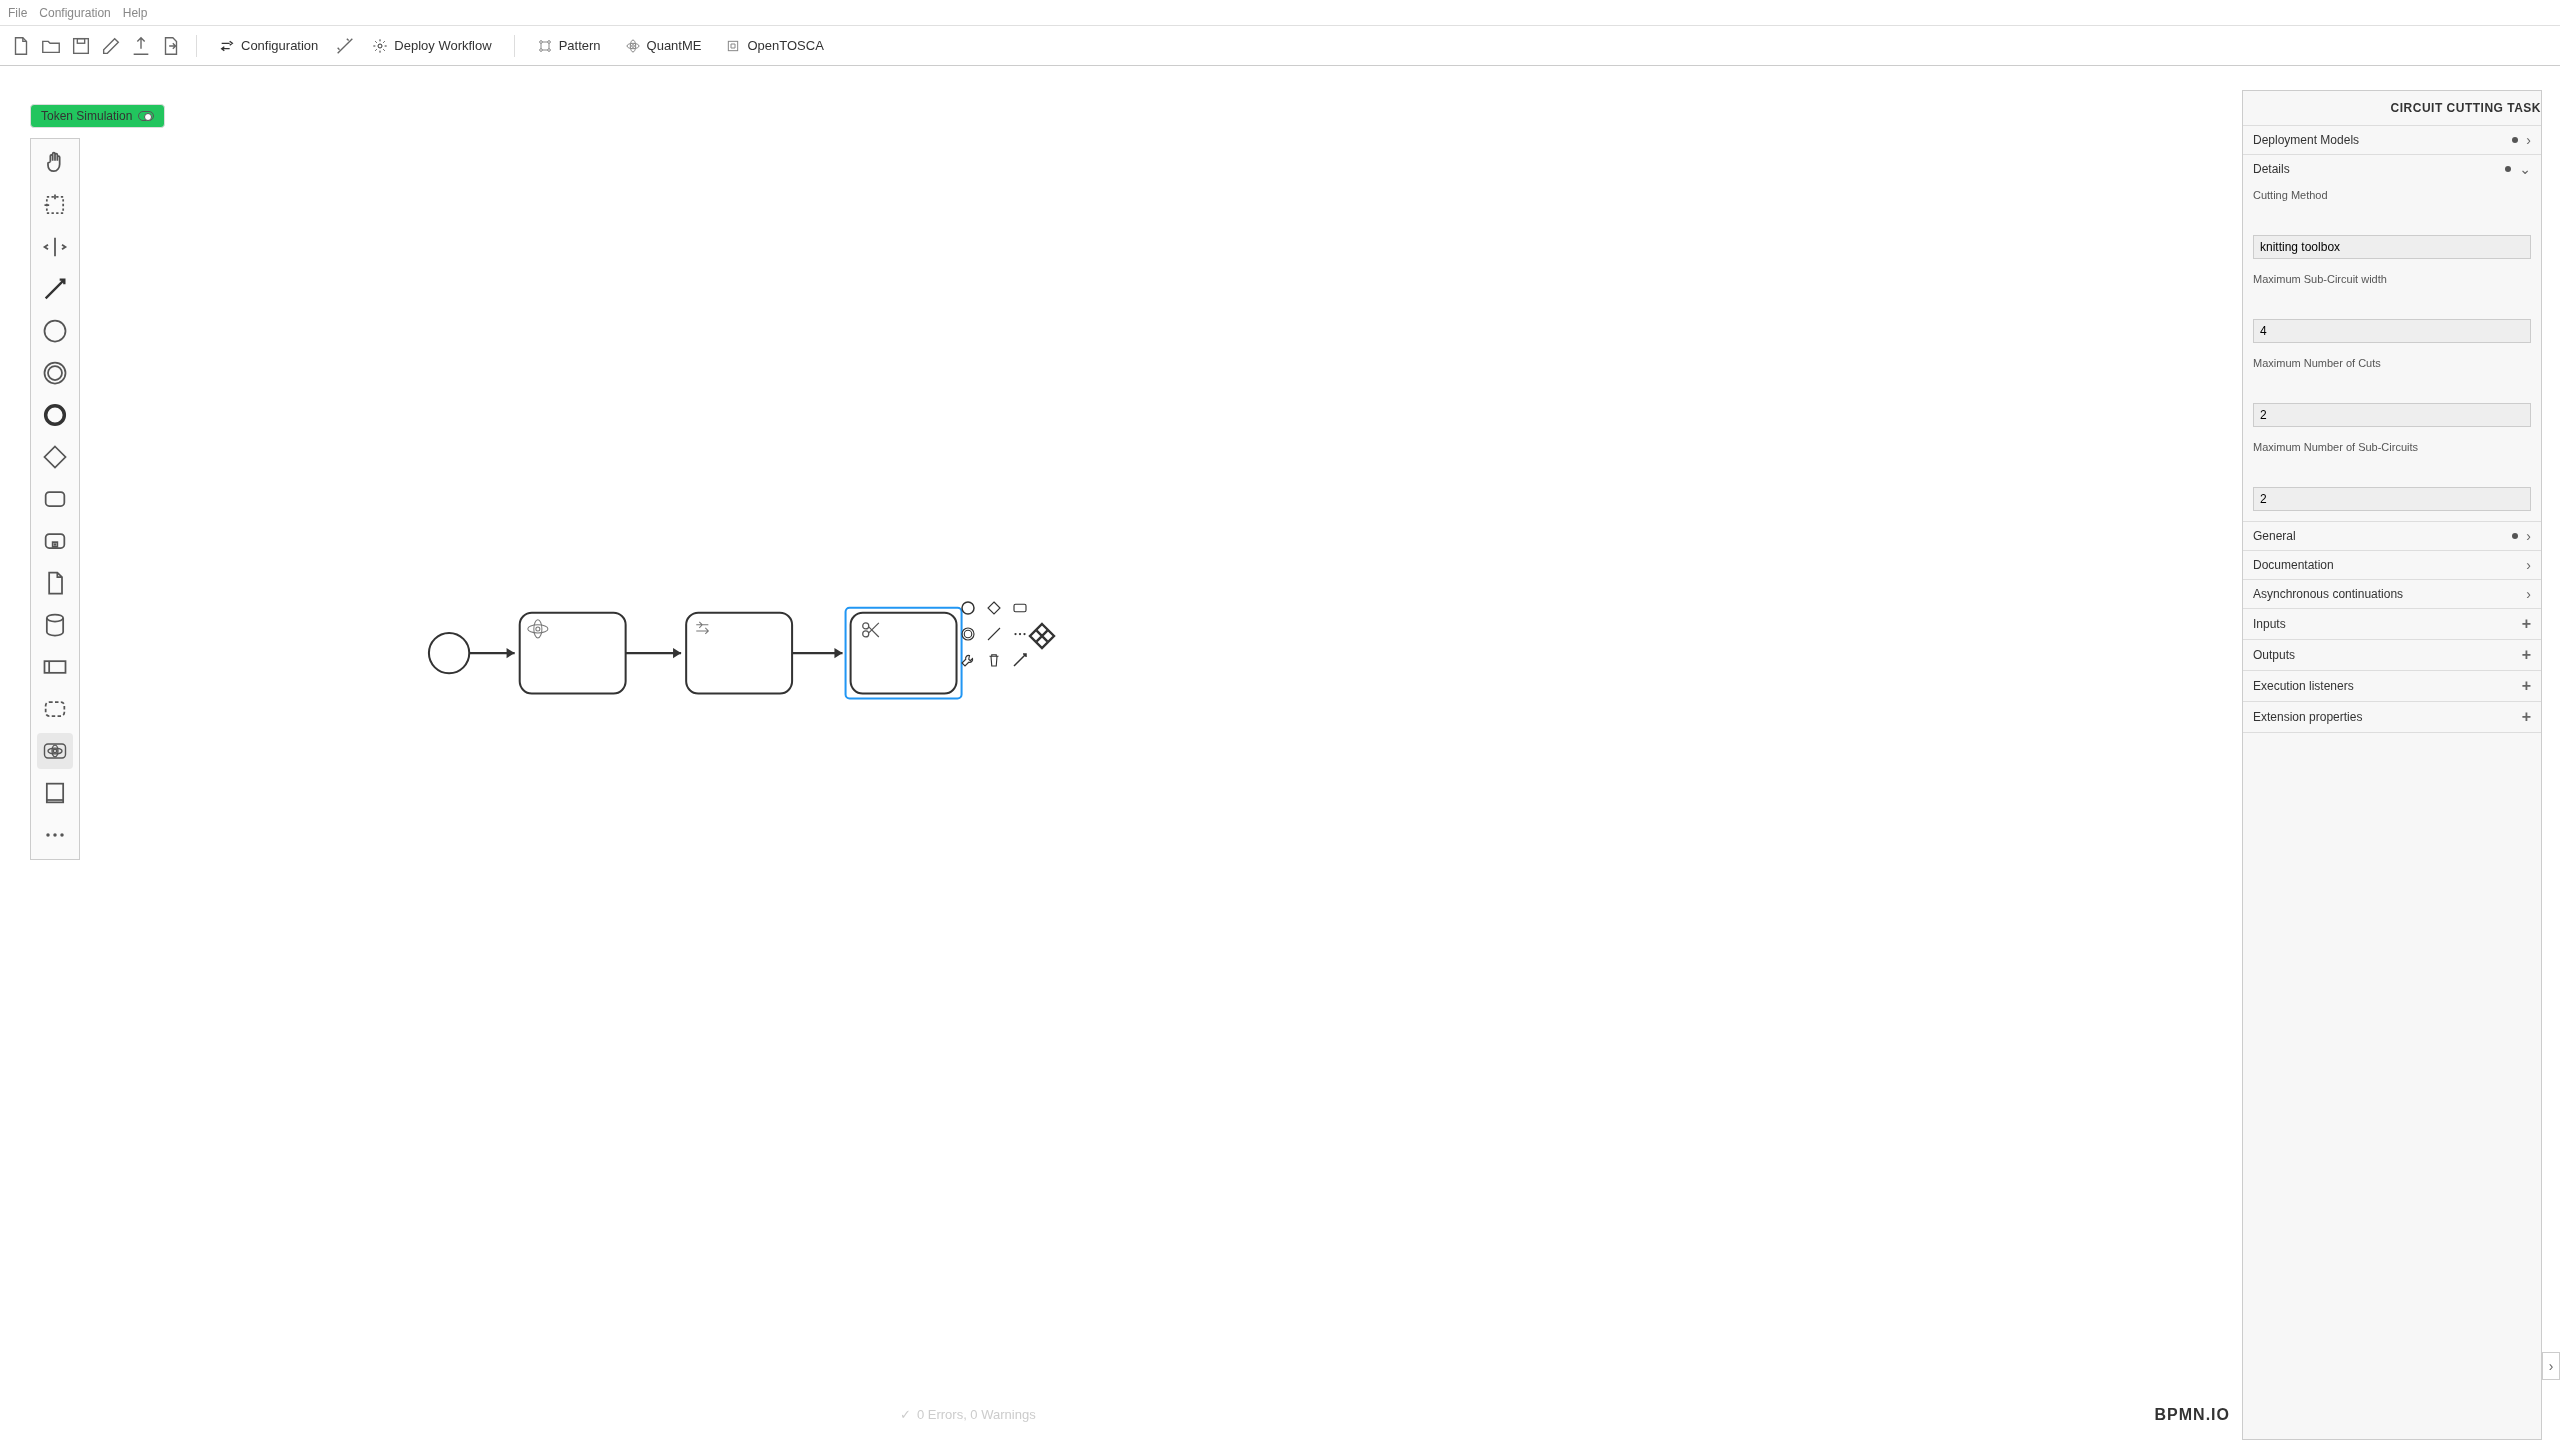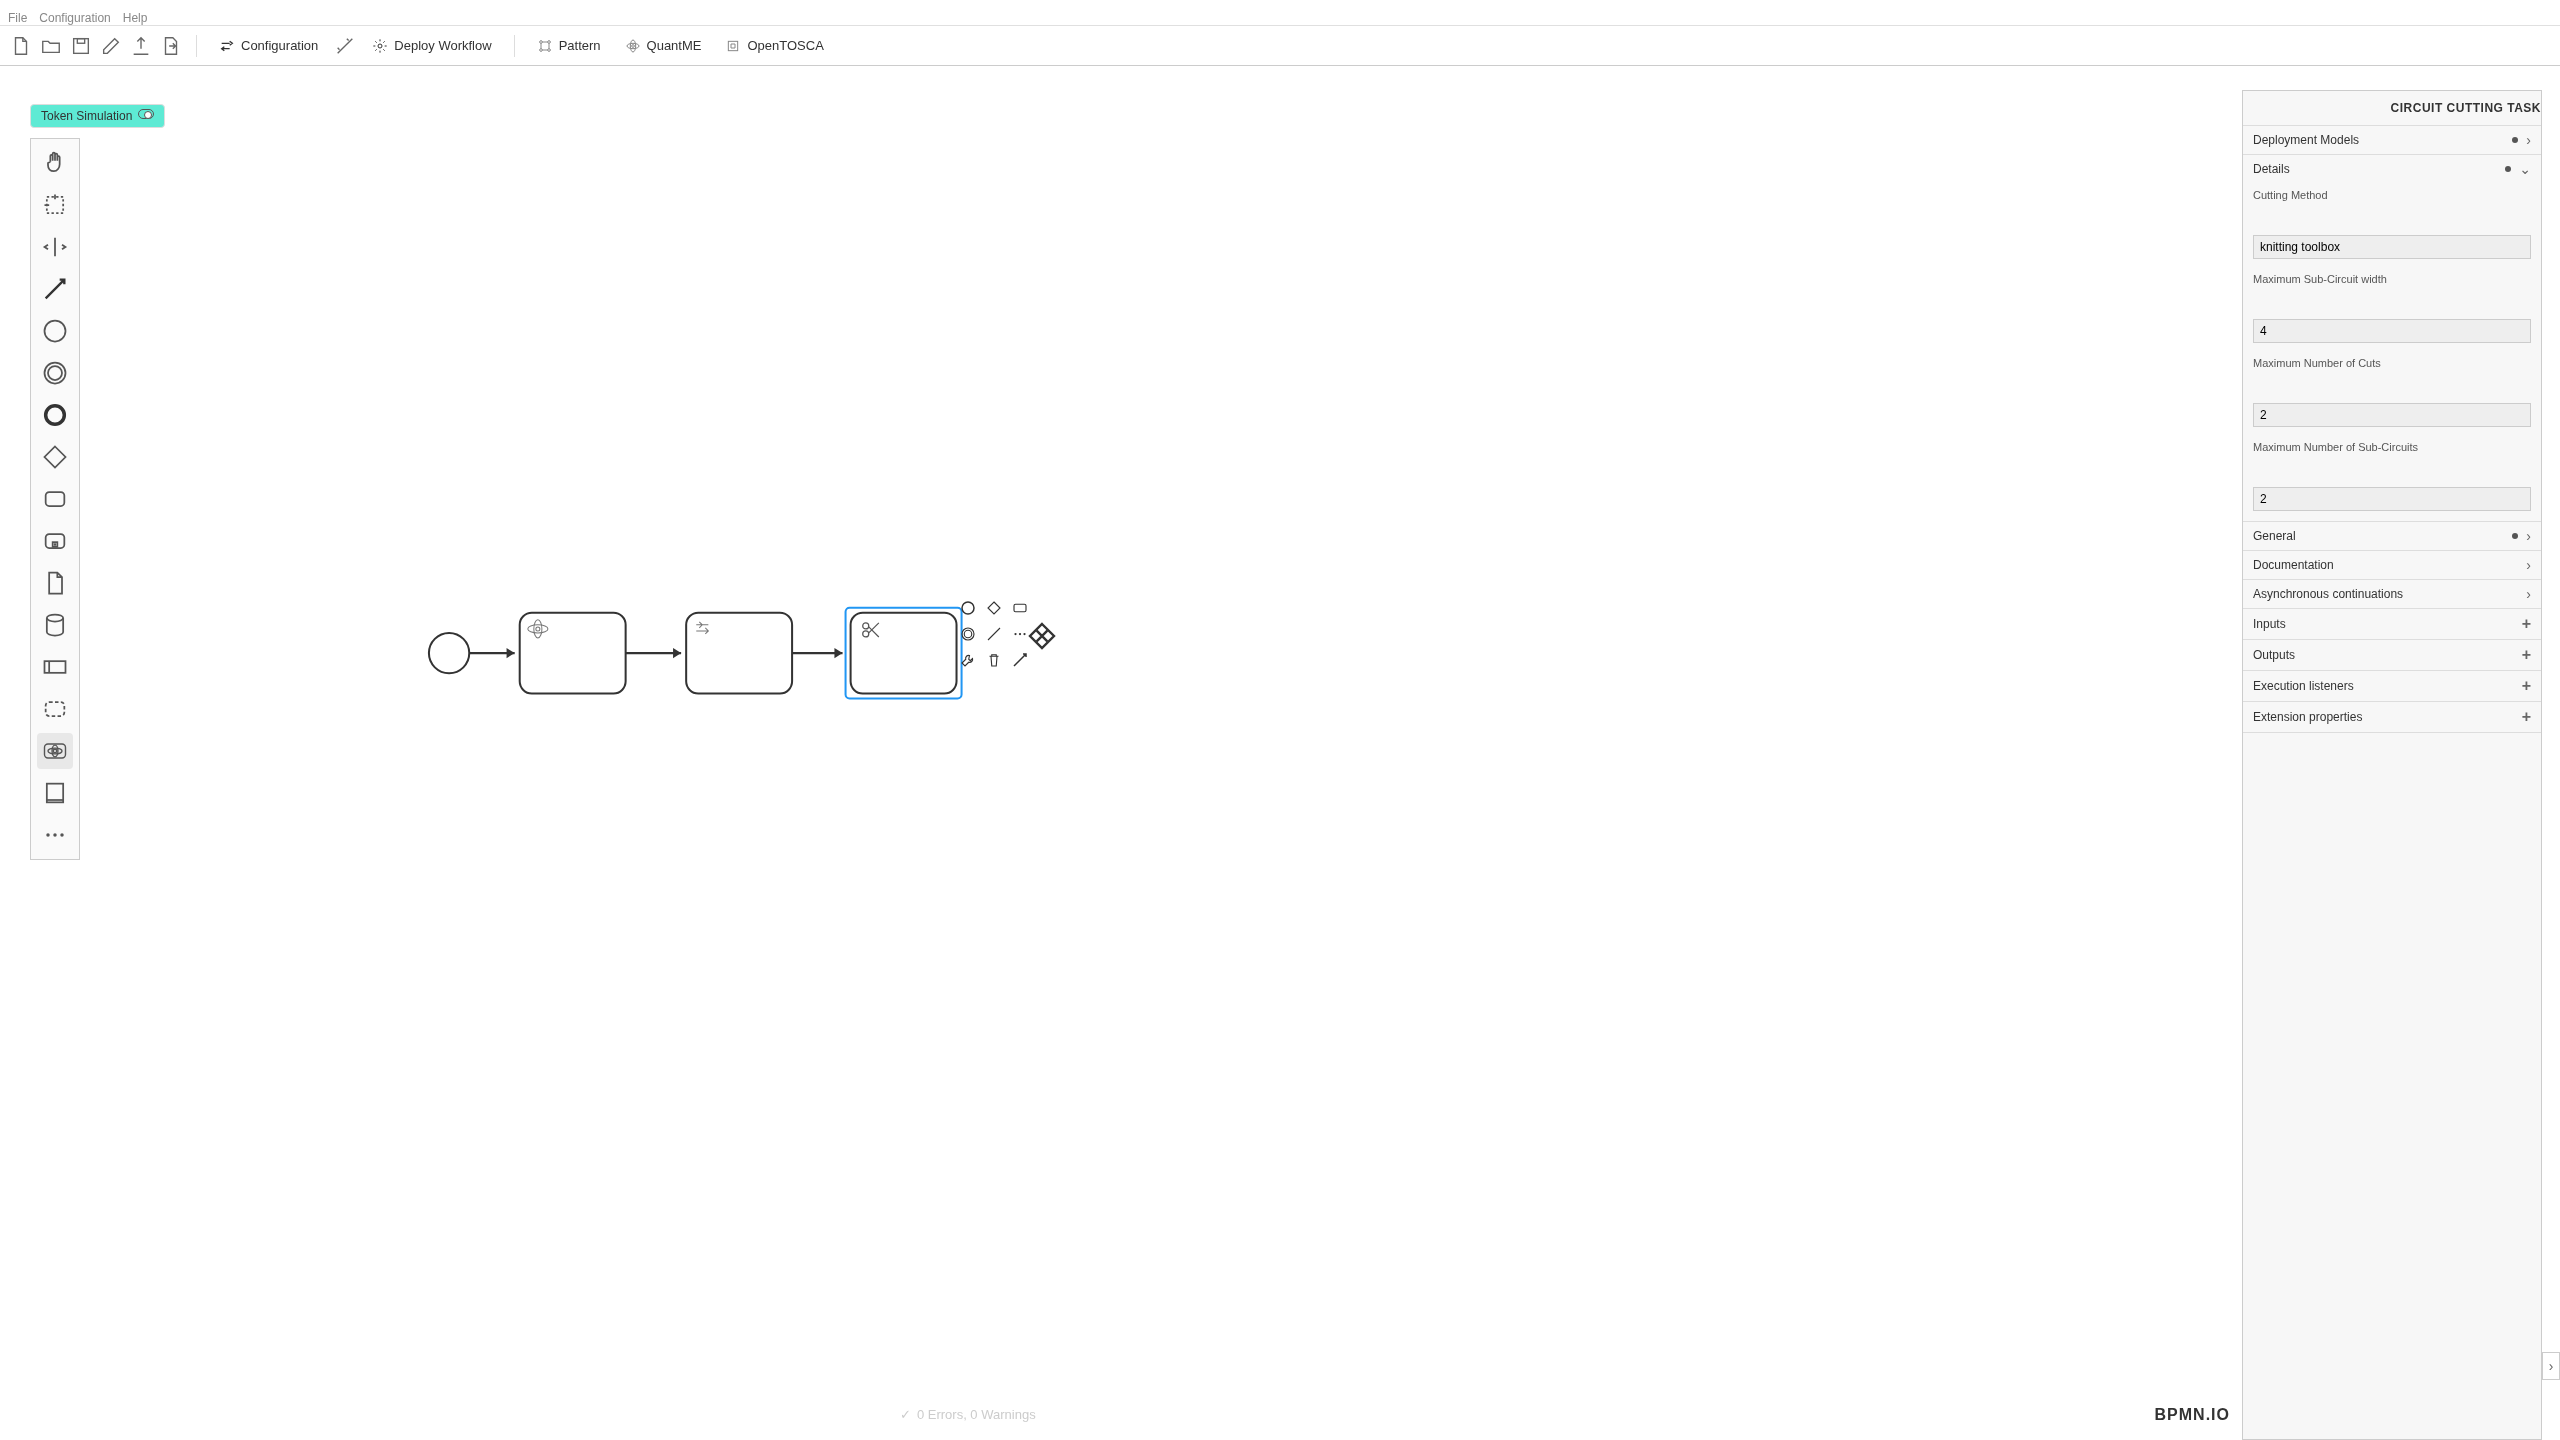--- a/index.html
+++ b/index.html
@@ -1,30 +1,30 @@
 <!DOCTYPE html>
 <html><head>
 <meta charset="utf-8">
 <style>
 * { box-sizing: border-box; margin: 0; padding: 0; }
 body { font-family: Arial, sans-serif; font-size: 12px; color: #333; background: #fff; width: 2560px; height: 1440px; overflow: hidden; position: relative; }
 
 
-.menubar { display: flex; align-items: flex-end; height: 26px; padding: 0 8px; border-bottom: 1px solid #e0e0e0; gap: 12px; }
+.menubar { display: flex; align-items: center; height: 26px; padding: 0 8px; border-bottom: 1px solid #e0e0e0; gap: 12px; }
 .menubar span { color: #888; cursor: pointer; }
 
 
 .toolbar { display: flex; align-items: center; height: 40px; padding: 0 10px; border-bottom: 1px solid #ccc; gap: 8px; }
 .tb-icon { width: 22px; height: 22px; display: inline-flex; align-items: center; justify-content: center; cursor: pointer; color: #666; }
 .tb-sep { width: 1px; height: 22px; background: #ddd; margin: 0 6px; }
 .tb-btn { display: inline-flex; align-items: center; gap: 6px; padding: 4px 8px; cursor: pointer; font-size: 13px; color: #333; }
 .tb-btn .ico { width: 16px; height: 16px; display: inline-flex; align-items: center; justify-content: center; }
 
 
-.token-sim { position: absolute; top: 104px; left: 30px; background: #5eead4; border: 1px solid #ddd; border-radius: 4px; padding: 4px 10px; display: flex; align-items: flex-start; gap: 6px; font-size: 12px; }
+.token-sim { position: absolute; top: 104px; left: 30px; background: #22c55e; border: 1px solid #ddd; border-radius: 4px; padding: 4px 10px; display: flex; align-items: center; gap: 6px; font-size: 12px; }
 .toggle { width: 16px; height: 10px; border: 1.4px solid #555; border-radius: 6px; position: relative; }
 .toggle::after { content: ''; position: absolute; right: 1px; top: 0.5px; width: 6px; height: 6px; border: 1.2px solid #555; border-radius: 50%; background:#fff; }
 
 
 .palette { position: absolute; top: 138px; left: 30px; width: 50px; background: #fafafa; border: 1px solid #ccc; display: flex; flex-direction: column; align-items: center; padding: 6px 0; gap: 6px; }
 .pal-item { width: 36px; height: 36px; display: flex; align-items: center; justify-content: center; cursor: pointer; }
 .pal-item svg { width: 28px; height: 28px; }
 .pal-sel { background: #e8e8e8; border-radius: 4px; }
 
 

